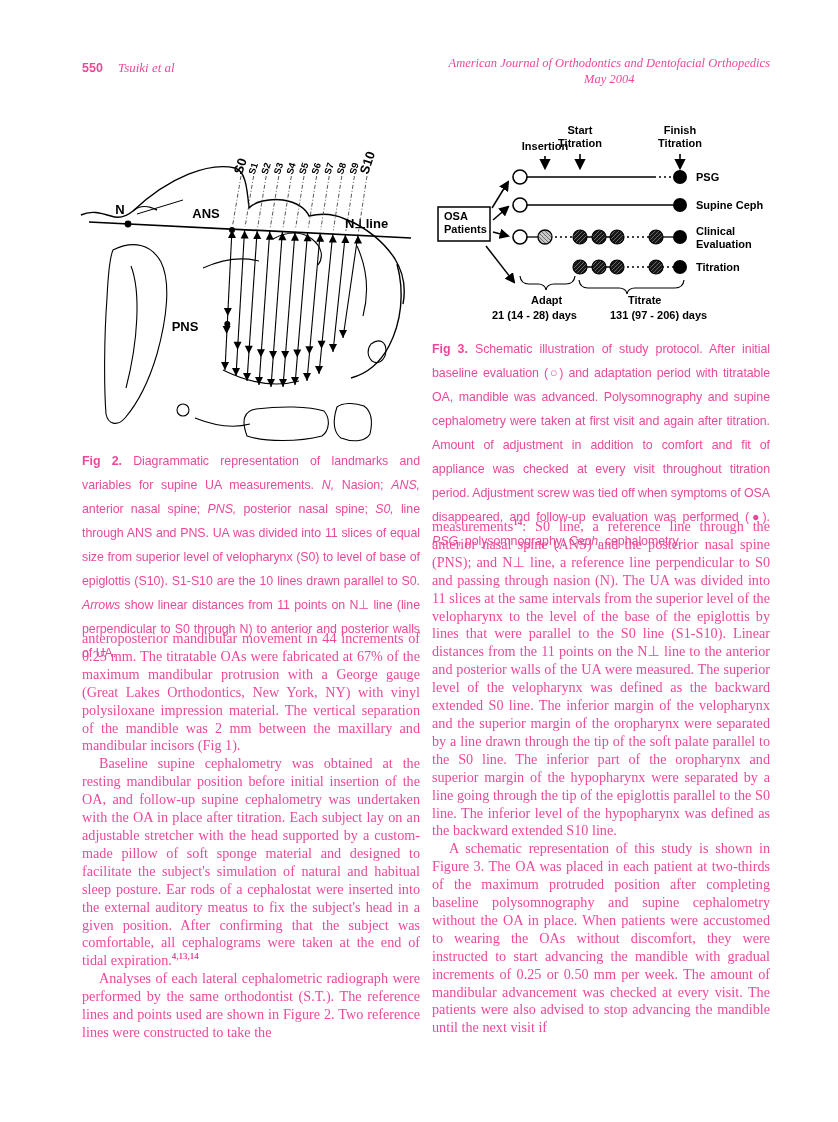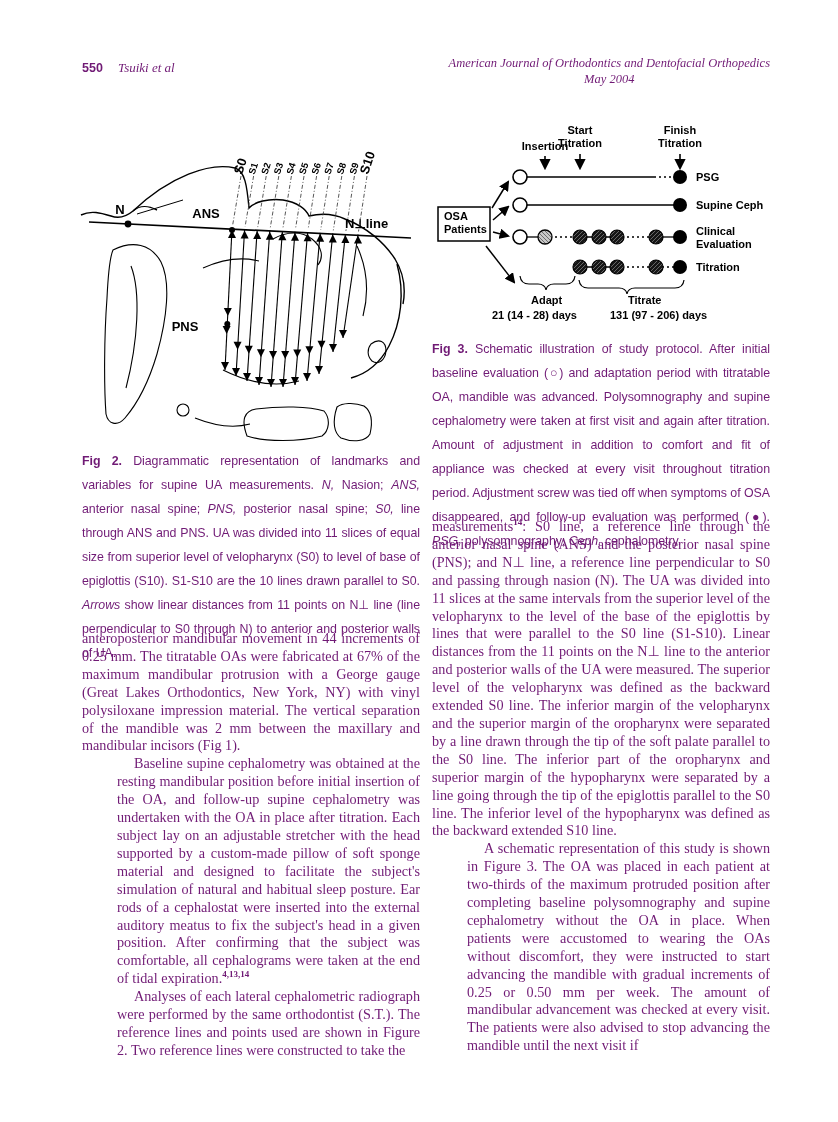--- a/index.html
+++ b/index.html
@@ -1,19 +1,19 @@
 <!DOCTYPE html>
 <html><head>
 <meta charset="utf-8">
 <style>
   * { margin:0; padding:0; box-sizing:border-box; }
   html,body { background:#ffffff; }
   .page {
     position:relative; width:838px; height:1122px; background:#fff;
-    font-family:"Liberation Serif", serif; color:#701a75; overflow:hidden;padding-left:44px;
+    font-family:"Liberation Serif", serif; color:#ec4899; overflow:hidden;padding-left:44px;
   }
   
   .hdr-left { position:absolute; left:82px; top:60px; font-size:13px; white-space:nowrap; }
   .hdr-left .pgnum { font-family:"Liberation Sans", sans-serif; font-weight:bold; font-size:12.5px; }
   .hdr-left .auth { font-style:italic; margin-left:12px; }
   .hdr-right { position:absolute; right:68px; top:56px; text-align:center; font-style:italic;
                font-size:12.5px; line-height:15.5px; white-space:nowrap; }
   
   .figwrap { position:absolute; }
   svg text { font-family:"Liberation Sans", sans-serif; }
@@ -25,21 +25,21 @@
   .outline { fill:none; stroke:#000; stroke-width:1.4; }
   .outline2 { fill:none; stroke:#000; stroke-width:1.1; }
   .f3txt { font-size:11px; font-weight:bold; }
   
   .caption {
     position:absolute; width:338px; font-family:"Liberation Sans", sans-serif;
     font-size:12.4px; line-height:24px; text-align:justify; letter-spacing:-0.05px;
   }
   
   .col { position:absolute; width:338px; font-size:14.2px; line-height:17.9px; text-align:justify; }
-  .para.indent { text-indent:17px;margin-left:35px; }
+  .para.indent { text-indent:17px; }
   .b { font-weight:bold; }
   .i { font-style:italic; }
   .sup { vertical-align:super; font-size:9px; line-height:0;font-weight:bold; }
 </style>
 </head>
 <body>
 
 <div class="page">
 
   <div class="hdr-left">

